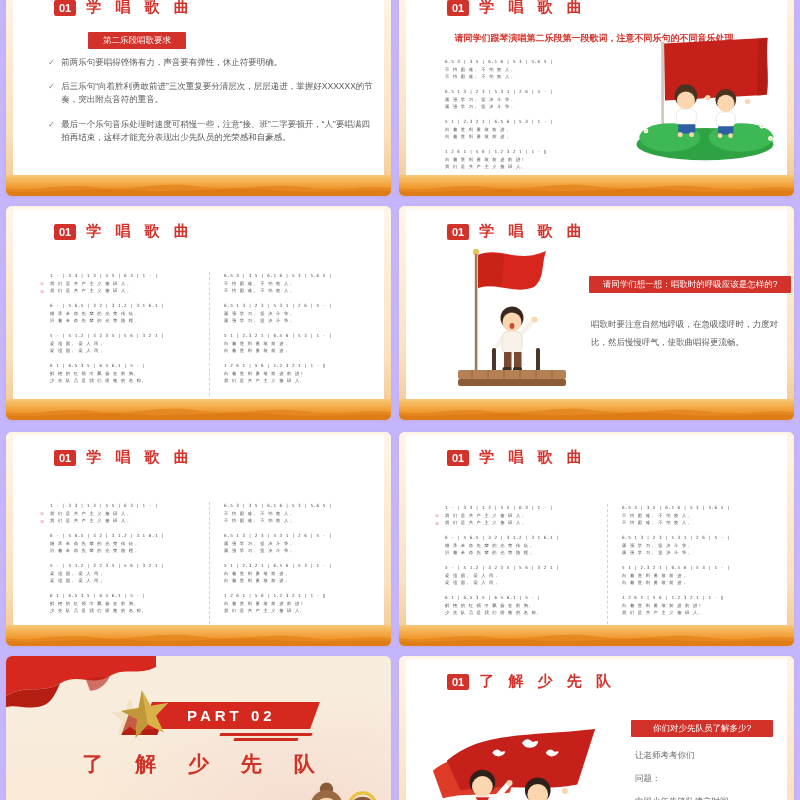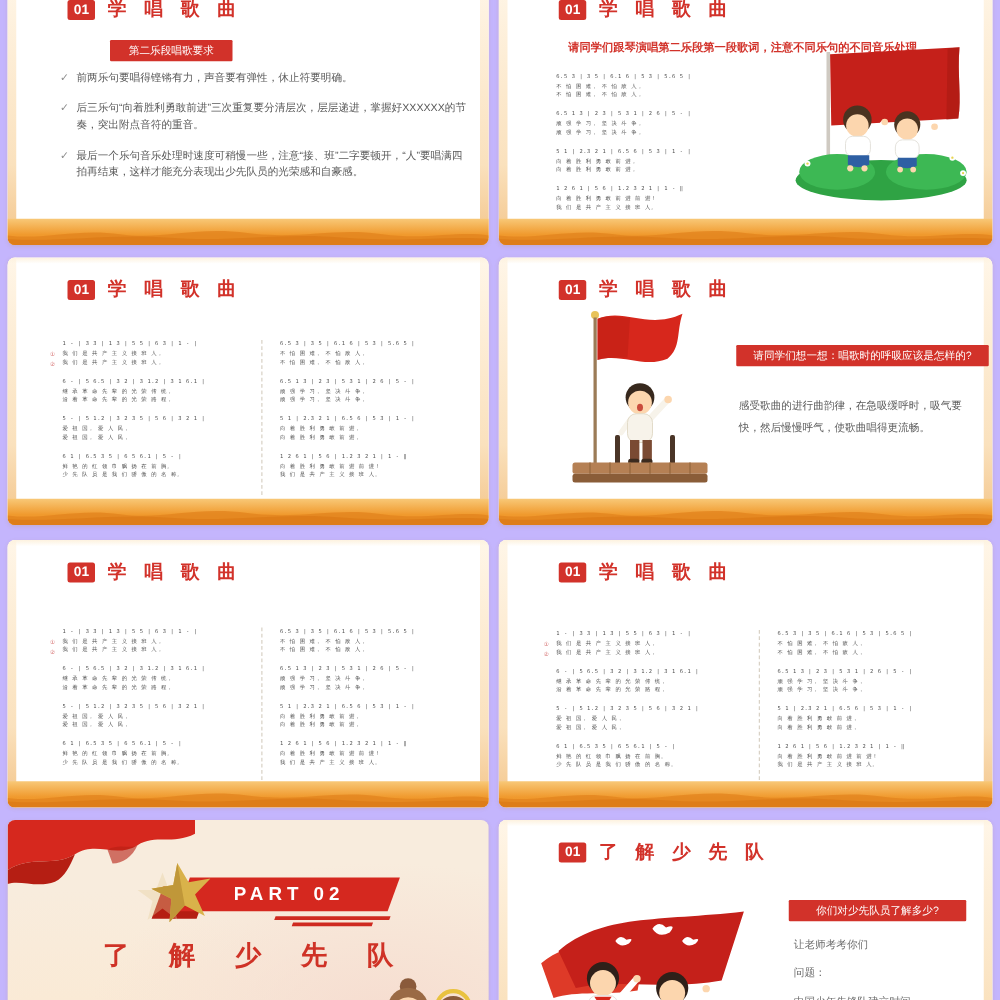--- a/index.html
+++ b/index.html
@@ -228,21 +228,21 @@
       <rect x="50" y="91" width="20" height="23" rx="7" fill="#f7f3ea" stroke="#e2dbc9" stroke-width="0.8"></rect>
       <rect x="52" y="112" width="7.5" height="17" fill="#7a4a33"></rect>
       <rect x="62" y="112" width="7.5" height="17" fill="#7a4a33"></rect>
       <rect x="50.5" y="127" width="9" height="4.5" rx="2" fill="#3c2b1f"></rect>
       <rect x="61" y="127" width="9" height="4.5" rx="2" fill="#3c2b1f"></rect>
       <rect x="6" y="130" width="108" height="9" rx="2" fill="#b58054"></rect>
       <rect x="6" y="139" width="108" height="7" rx="2" fill="#8a5d38"></rect>
       <path d="M20,130 v9 M36,130 v9 M52,130 v9 M68,130 v9 M84,130 v9 M100,130 v9" stroke="#9a6b40" stroke-width="1.2"></path>
     </svg>
     <div class="rbadge" style="left:190px;top:70px;width:190px;">请同学们想一想：唱歌时的呼吸应该是怎样的?</div>
-    <div class="bodytext" style="left:192px;top:110px;width:188px;">感受歌曲的进行曲韵律，在急吸缓呼时，吸气要快，然后慢慢呼气，使歌曲唱得更流畅。</div>
+    <div class="bodytext" style="left:192px;top:110px;width:188px;">唱歌时要注意自然地呼吸，在急吸缓呼时，力度对比，然后慢慢呼气，使歌曲唱得更流畅。</div>
     <div class="band">
       <svg viewBox="0 0 385 22" preserveAspectRatio="none">
         <path d="M0,22 V14 C30,18 55,8 90,13 C125,18 150,6 192,12 C235,18 260,7 300,13 C335,18 360,10 385,14 V22 Z" fill="#e2831d" opacity="0.75"></path>
         <path d="M0,22 V17 C45,20 80,12 130,16 C180,20 220,11 270,16 C320,20 355,14 385,17 V22 Z" fill="#d97714" opacity="0.6"></path>
       </svg>
     </div>
   </section>
 
   <section class="slide col1 sl" style="top:432px">
     <div class="edge l"></div>

